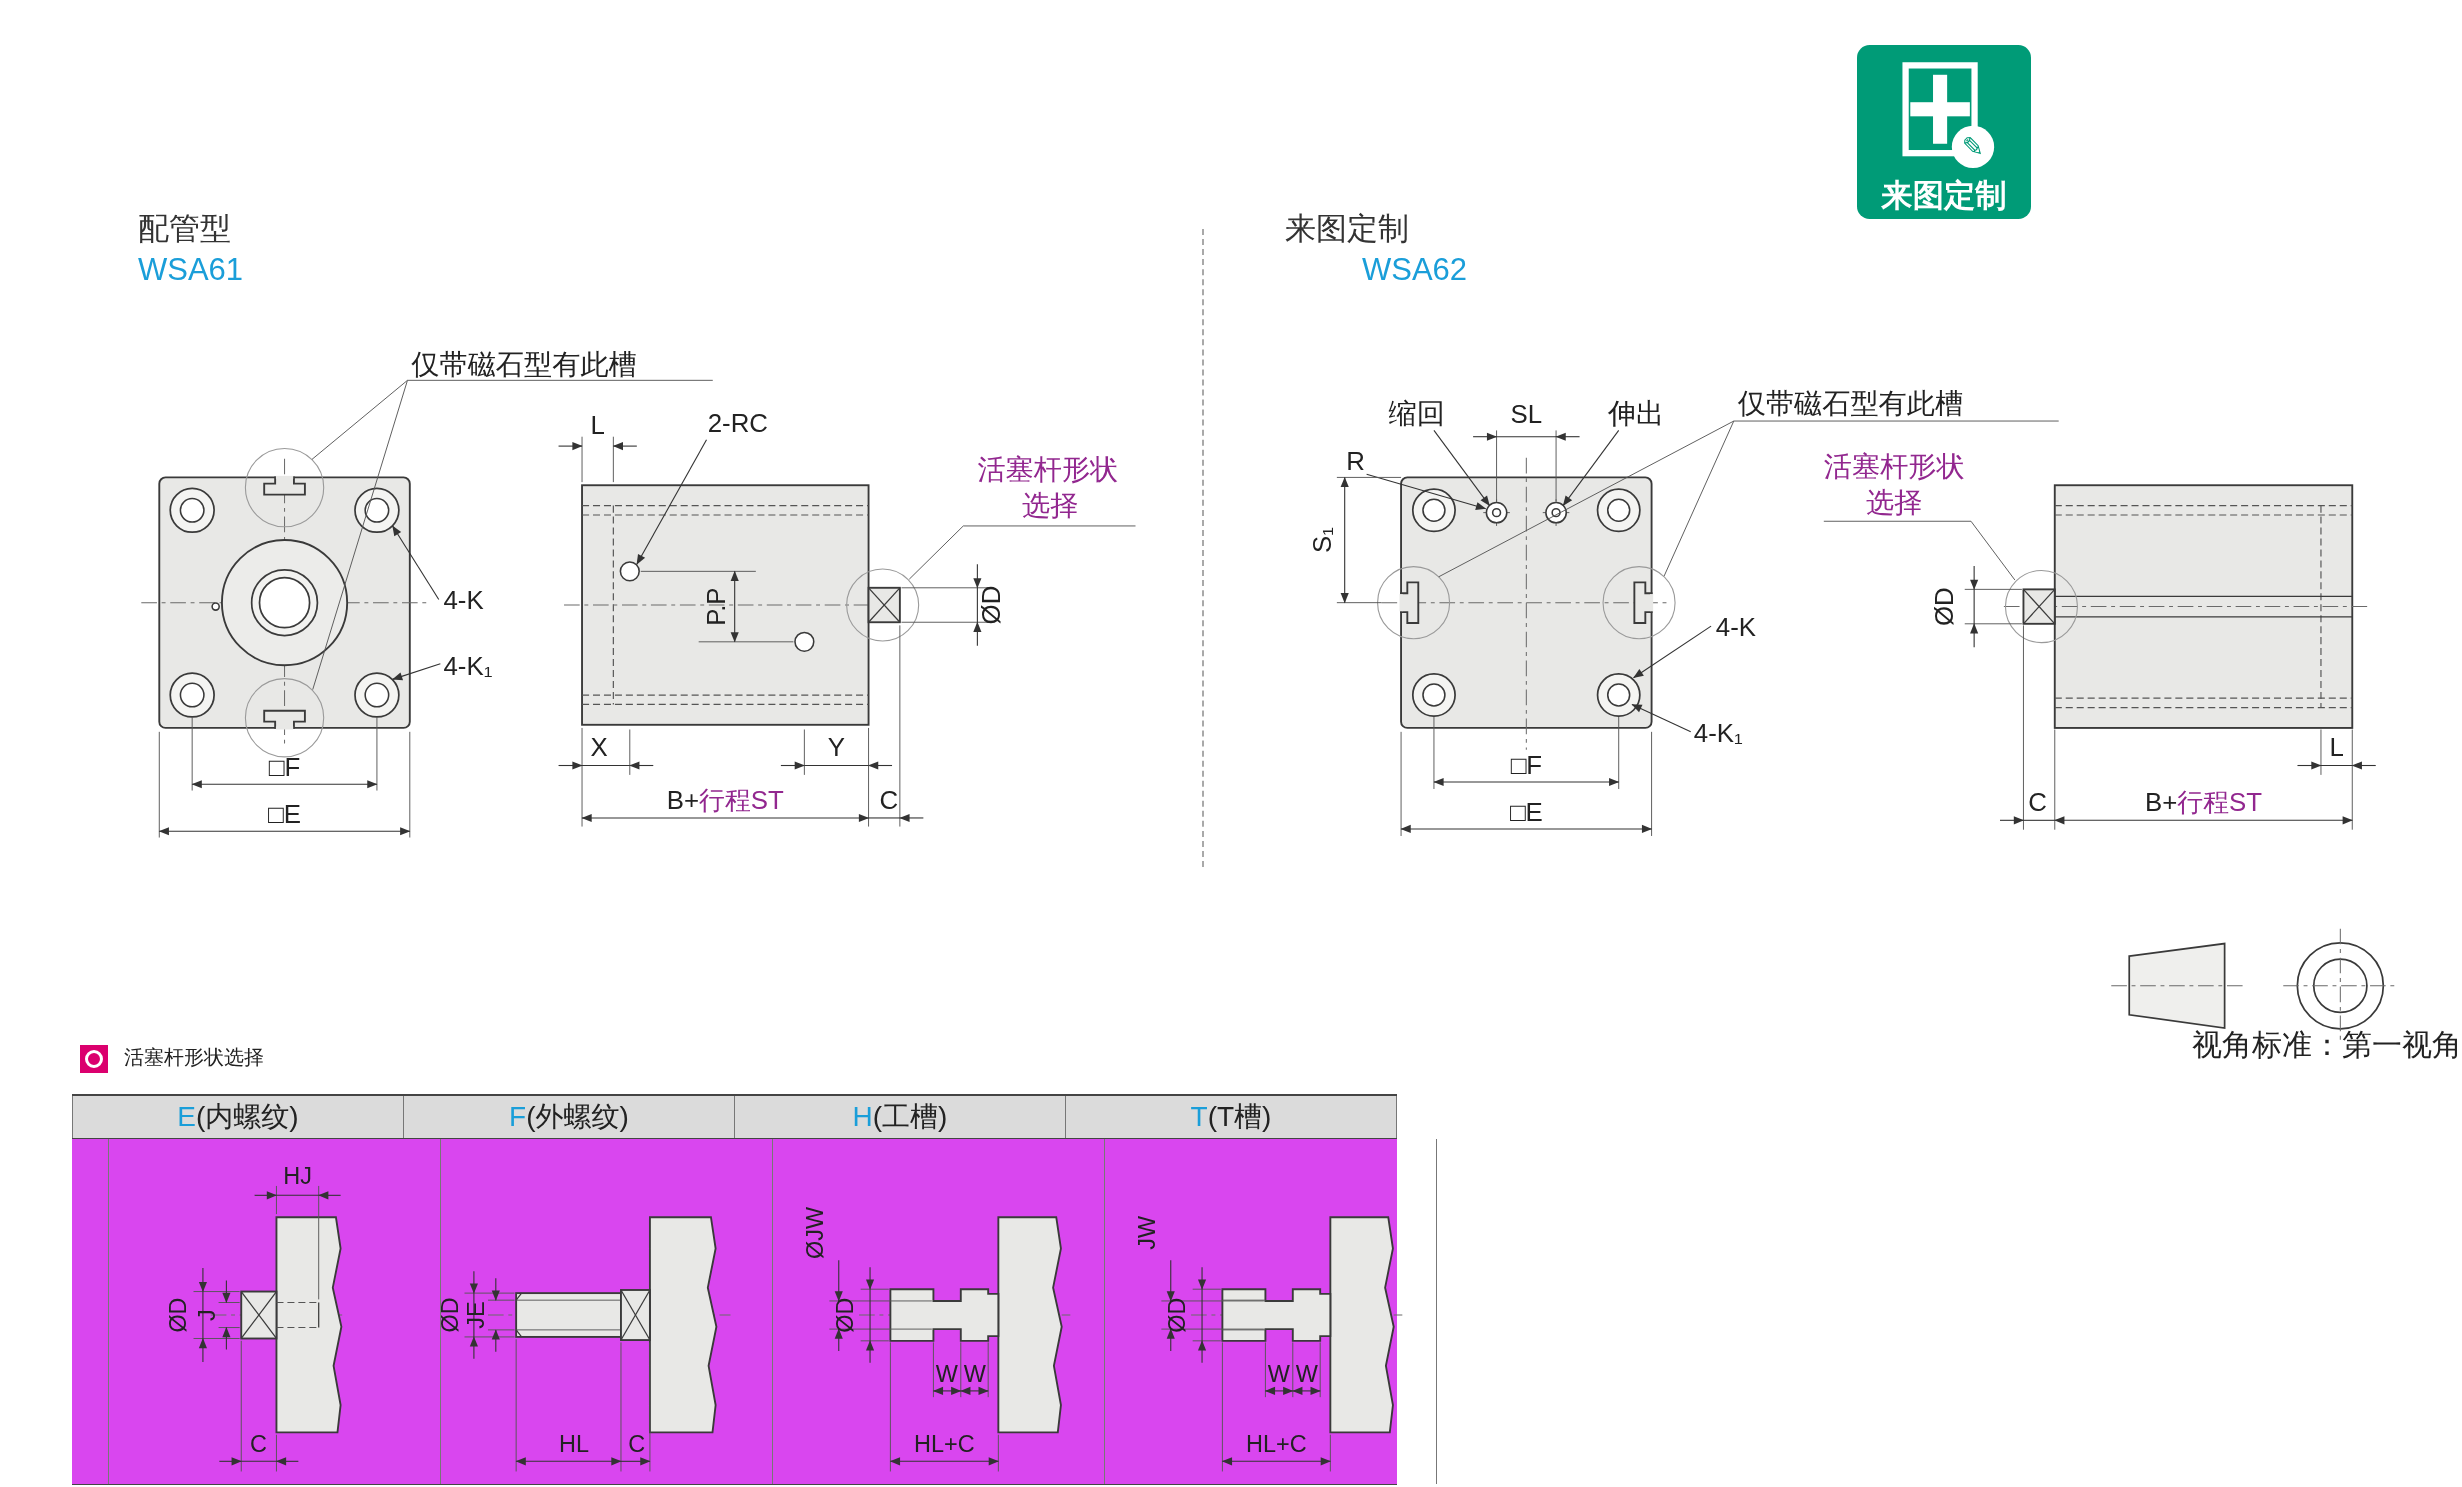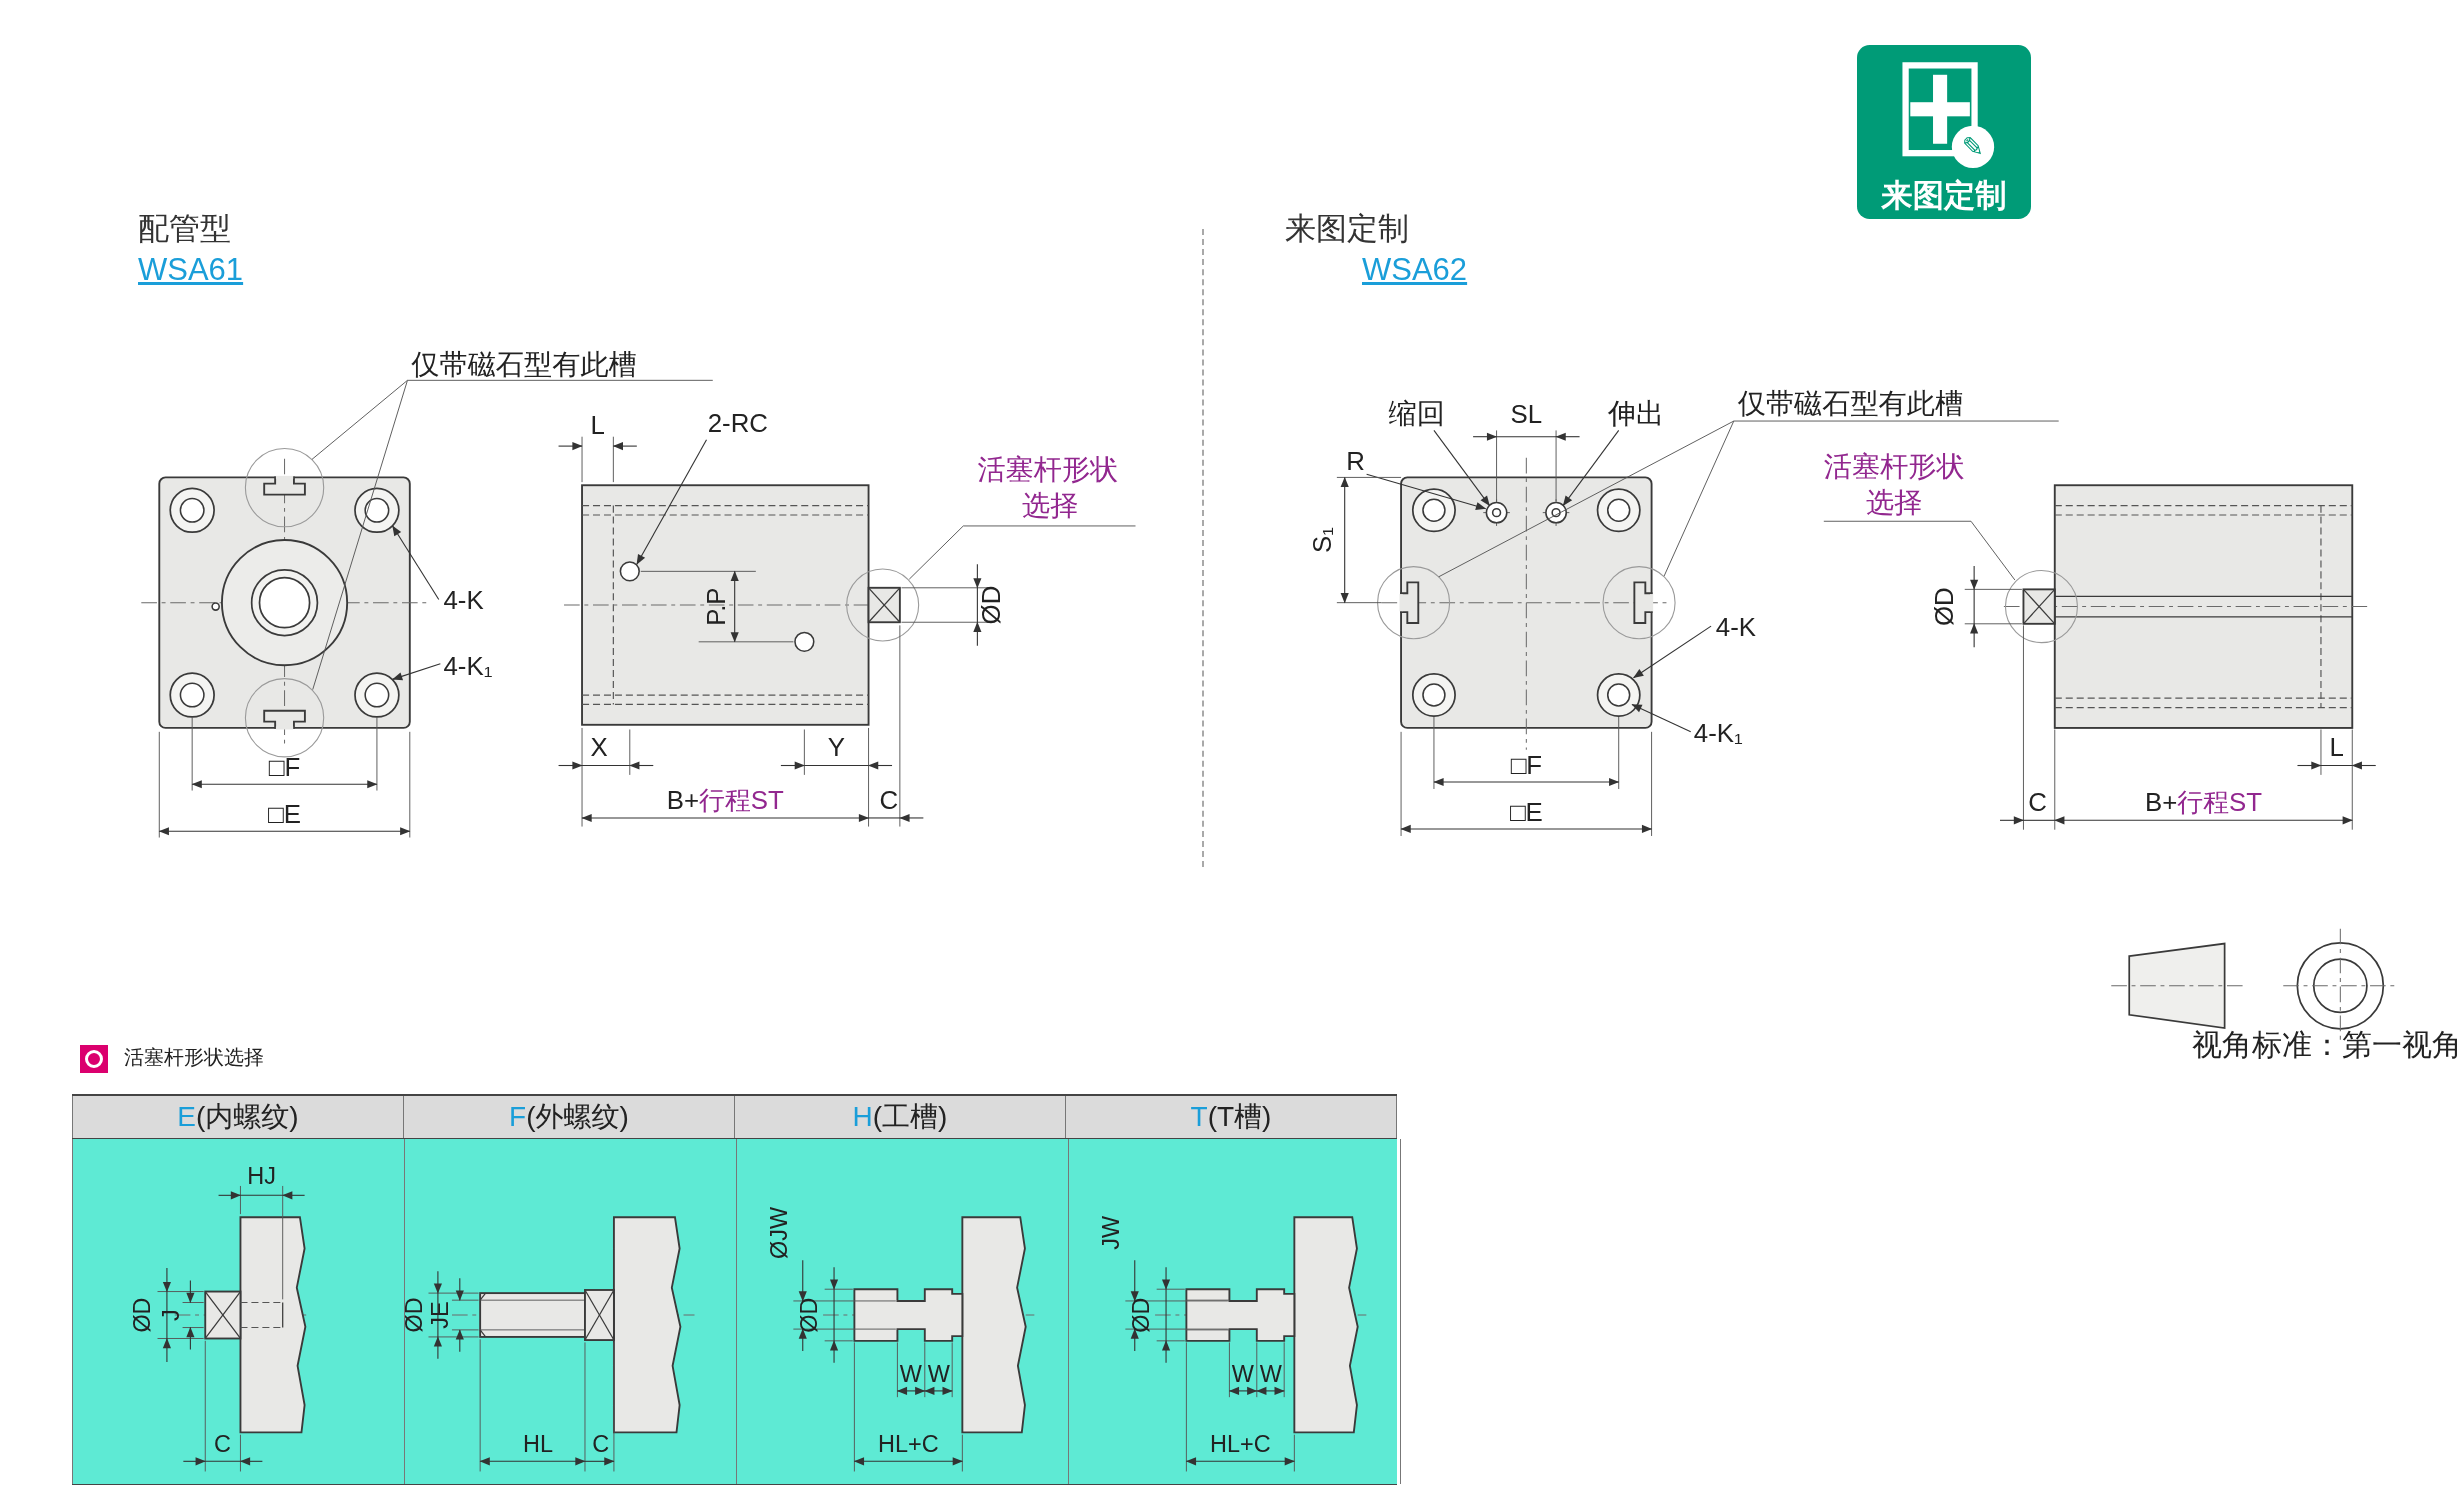--- a/index.html
+++ b/index.html
@@ -1,20 +1,20 @@
 <!DOCTYPE html>
 <html style="font-size:12.5px"><head>
 <meta charset="utf-8">
 <style>
   html,body{margin:0;padding:0;background:#fff;}
   #page{position:relative;width:2462px;height:1487px;background:#fff;overflow:hidden;
         font-family:"Liberation Sans","DejaVu Sans",sans-serif;color:#222;}
   .abs{position:absolute;}
   .type-label{font-size:31px;color:#333;text-align:right;}
-  .model-label{font-size:31px;color:#1A9ED9;text-decoration:underline;}
+  .model-label{font-size:31px;color:#1A9ED9;}
   .divider{border-left:2.3px dashed #A9A9A9;width:0;}
   svg text{font-family:"Liberation Sans","DejaVu Sans",sans-serif;}
   .dim{font-size:33px;fill:#222;}
   .dimsmall{font-size:30px;fill:#222;}
   .cjk{font-size:36px;fill:#222;}
   .purple{fill:#92278F;}
   .blue{color:#1A9ED9;}
   .obj{fill:#E8E8E6;stroke:#3A3A3A;stroke-width:2.4;}
   .white{fill:#FFFFFF;stroke:#3A3A3A;stroke-width:2;}
   .med{stroke:#3A3A3A;stroke-width:1.6;fill:none;}
@@ -24,21 +24,21 @@
   .cl{stroke:#6A6A6A;stroke-width:1.3;fill:none;stroke-dasharray:20 6 5 6;}
   .hl{stroke:#9A9A9A;stroke-width:1.4;fill:none;}
   .erase{stroke:#E8E8E6;stroke-width:4;fill:none;}
   
   #rod-table{position:absolute;left:72px;top:1094px;width:1325px;border-top:2.3px solid #444;
              border-bottom:1.6px solid #444;}
   .thead{display:flex;background:#DBDBDB;border-bottom:1.6px solid #444;height:42px;}
   .th{flex:1;display:flex;align-items:center;justify-content:center;font-size:28px;
       border-left:1.6px solid #777;}
   .th:first-child{border-left:1.6px solid #777;}
-  .tbody{display:flex;background:#5eead4;}
+  .tbody{display:flex;background:#d946ef;padding-left:36px;}
   .td{flex:1;border-left:1.6px solid #777;height:345px;}
   .tbody .td:last-child,.thead .th:last-child{border-right:1.6px solid #777;}
   #table-title{position:absolute;left:124px;top:1044px;font-size:20px;color:#222;}
   #table-marker{position:absolute;left:80px;top:1045px;width:28px;height:28px;background:#DB006E;
                 display:flex;align-items:center;justify-content:center;}
   #table-marker .ring{width:12.5px;height:12.5px;border:3.1px solid #fff;border-radius:50%;}
   #view-standard-text{position:absolute;left:2118px;top:1025px;width:344px;text-align:right;
                       font-size:30px;color:#222;}
 </style>
 </head>

